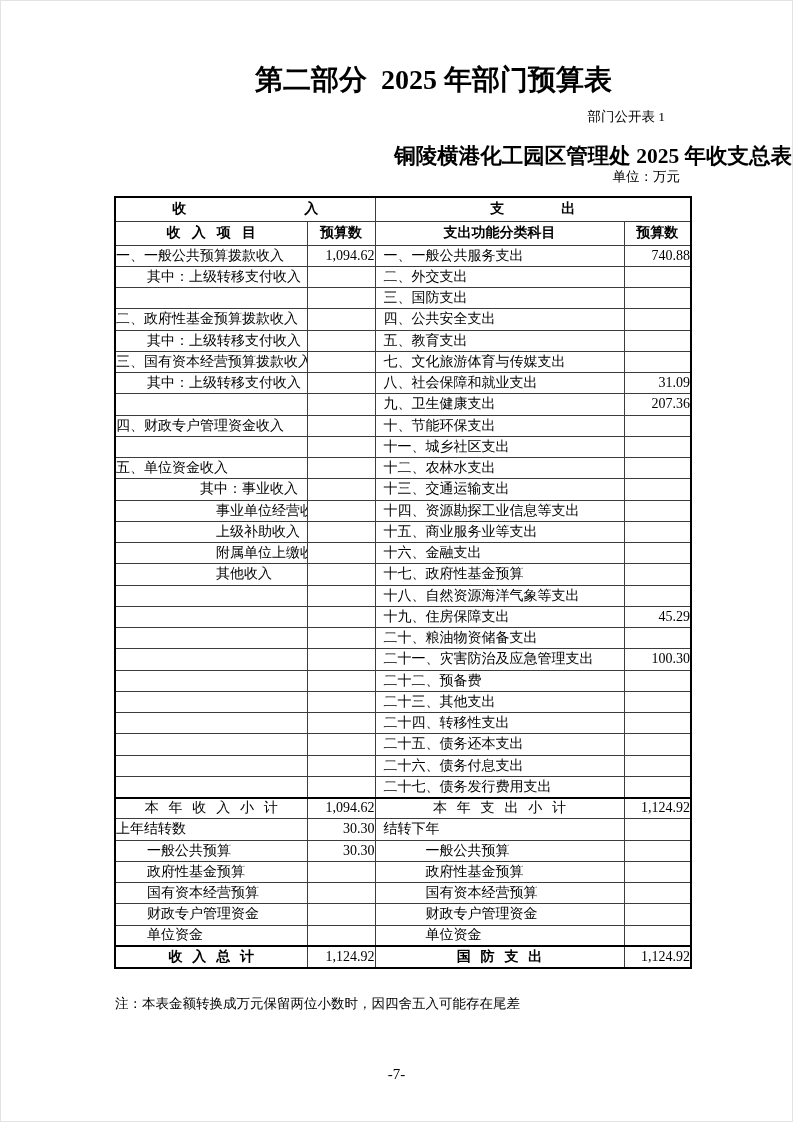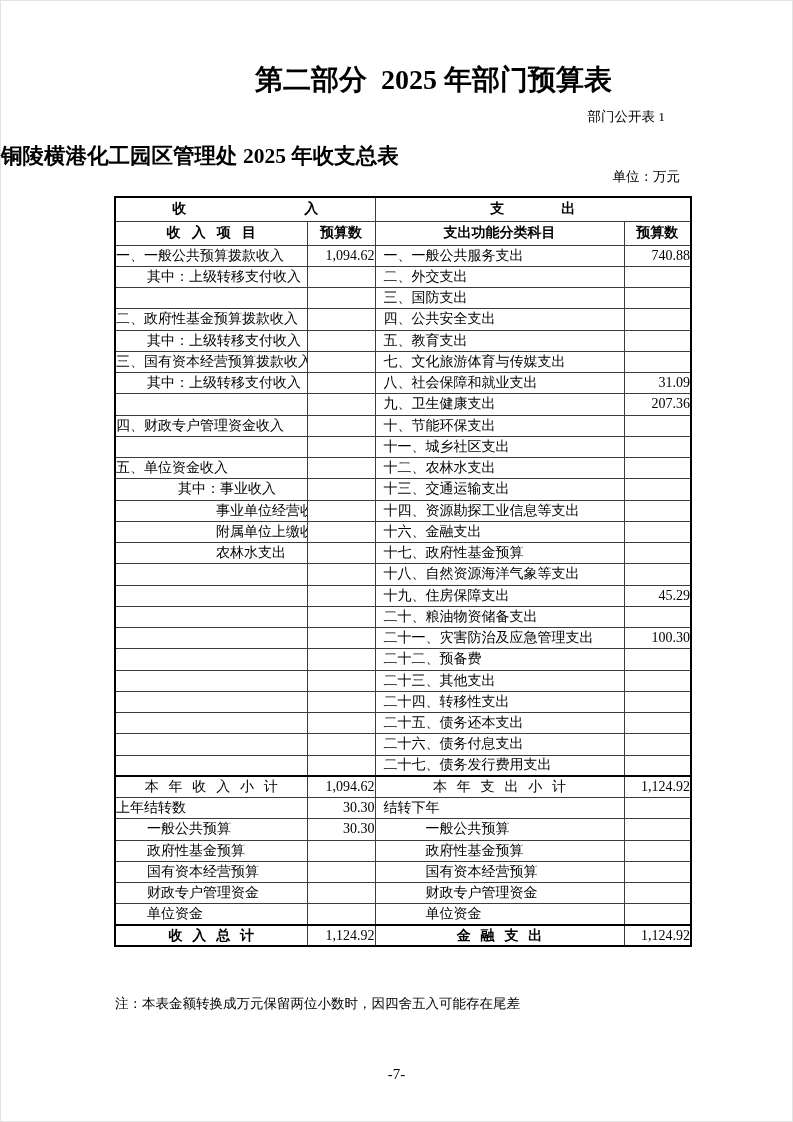--- a/index.html
+++ b/index.html
@@ -3,21 +3,21 @@
 <meta charset="utf-8">
 <style>
   html,body{margin:0;padding:0;background:#ffffff;}
   body{width:793px;height:1122px;position:relative;
        font-family:"Liberation Serif","DejaVu Serif",serif;color:#000;}
   .page{position:absolute;inset:0;background:#fff;border:1px solid #e3e3e3;box-sizing:border-box;}
 
   .title{position:absolute;top:60px;left:0;width:100%;text-align:center;
          font-size:28px;font-weight:bold;white-space:pre;padding-left:37px;}
   .tag{position:absolute;top:107px;right:127px;font-size:13.5px;}
-  .subtitle{position:absolute;top:140px;left:0;width:100%;text-align:left;
+  .subtitle{position:absolute;top:140px;left:0;width:100%;text-align:right;
             font-size:21.5px;font-weight:bold;}
   .unit{position:absolute;top:167px;right:112px;font-size:13.5px;}
 
   table.budget{position:absolute;top:195px;left:113px;width:576px;
                border-collapse:collapse;table-layout:fixed;
                border:2px solid #000;}
   table.budget th,table.budget td{border:1px solid #3c3c3c;padding:0;margin:0;
                white-space:nowrap;overflow:hidden;font-size:14px;line-height:1.15;
                vertical-align:middle;}
   thead tr{height:24px;}
@@ -26,21 +26,21 @@
   th.g{font-weight:bold;font-size:15px;}
   .spread{display:flex;justify-content:center;align-items:center;height:100%;}
   .gap-lg{gap:118px;}
   .gap-md{gap:57px;}
   th.ch{font-weight:bold;font-size:14.5px;text-align:center;}
   th.ch.ls08{letter-spacing:0.8em;padding-left:0.8em;}
 
   td.lbl{text-align:left;}
   td.lbl.L0{padding-left:0;}
   td.lbl.L1{padding-left:31px;}
-  td.lbl.L2{padding-left:62px;}
+  td.lbl.L2{padding-left:84px;}
   td.lbl.L3{padding-left:100px;}
   td.rlbl.L0{padding-left:8px;}
   td.rlbl.L1{padding-left:50px;}
   td.num{text-align:right;padding-right:3px;font-size:13.5px;}
 
   tr.row-subtotal td,tr.row-total td{border-top:2px solid #000;}
   tr.row-subtotal td.lbl,tr.row-total td.lbl{
       text-align:center;letter-spacing:0.7em;padding-left:0.7em;}
   tr.row-total td.lbl{font-weight:bold;}
 
@@ -159,27 +159,33 @@
           <td class="lbl rlbl L0">十三、交通运输支出</td>
           <td class="num"></td>
         </tr>
         <tr>
           <td class="lbl L3">事业单位经营收入</td>
           <td class="num"></td>
           <td class="lbl rlbl L0">十四、资源勘探工业信息等支出</td>
           <td class="num"></td>
         </tr>
         <tr>
+          <td class="lbl L3">上级补助收入</td>
+          <td class="num"></td>
+          <td class="lbl rlbl L0">十五、商业服务业等支出</td>
+          <td class="num"></td>
+        </tr>
+        <tr>
           <td class="lbl L3">附属单位上缴收入</td>
           <td class="num"></td>
           <td class="lbl rlbl L0">十六、金融支出</td>
           <td class="num"></td>
         </tr>
         <tr>
-          <td class="lbl L3">农林水支出</td>
+          <td class="lbl L3">其他收入</td>
           <td class="num"></td>
           <td class="lbl rlbl L0">十七、政府性基金预算</td>
           <td class="num"></td>
         </tr>
         <tr>
           <td class="lbl L0"></td>
           <td class="num"></td>
           <td class="lbl rlbl L0">十八、自然资源海洋气象等支出</td>
           <td class="num"></td>
         </tr>
@@ -275,21 +281,21 @@
         </tr>
         <tr>
           <td class="lbl L1">单位资金</td>
           <td class="num"></td>
           <td class="lbl rlbl L1">单位资金</td>
           <td class="num"></td>
         </tr>
         <tr class="row-total">
           <td class="lbl L0">收入总计</td>
           <td class="num">1,124.92</td>
-          <td class="lbl rlbl L0">金融支出</td>
+          <td class="lbl rlbl L0">国防支出</td>
           <td class="num">1,124.92</td>
         </tr>
       </tbody>
   </table>
 
   <div class="note">注：本表金额转换成万元保留两位小数时，因四舍五入可能存在尾差</div>
   <div class="pageno">-7-</div>
 
 </div>
 

